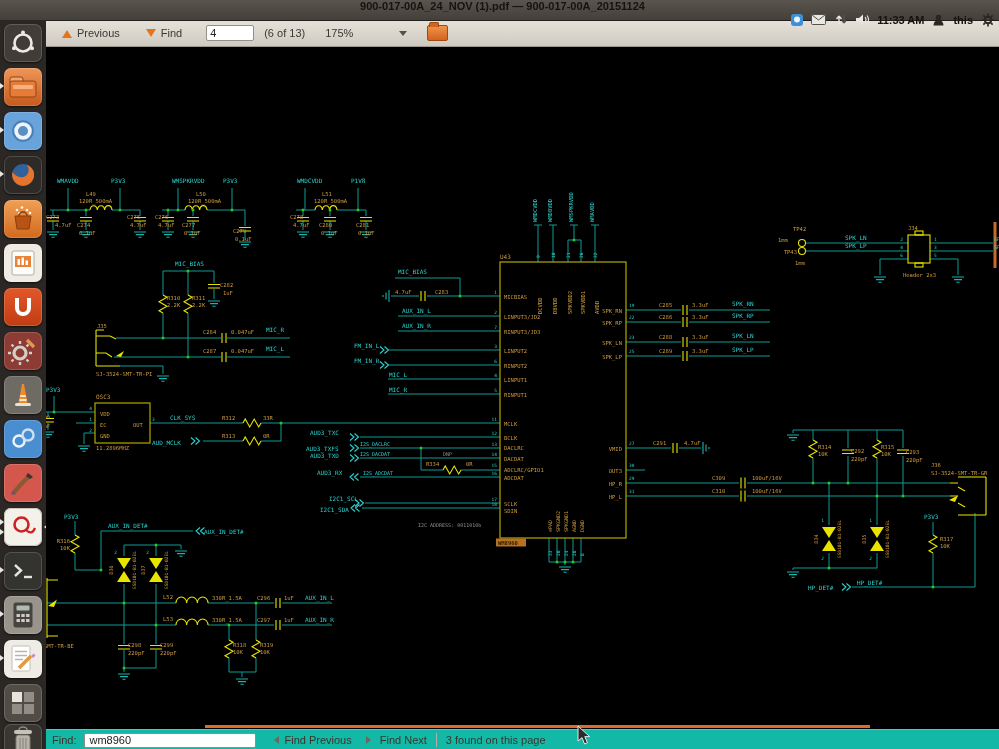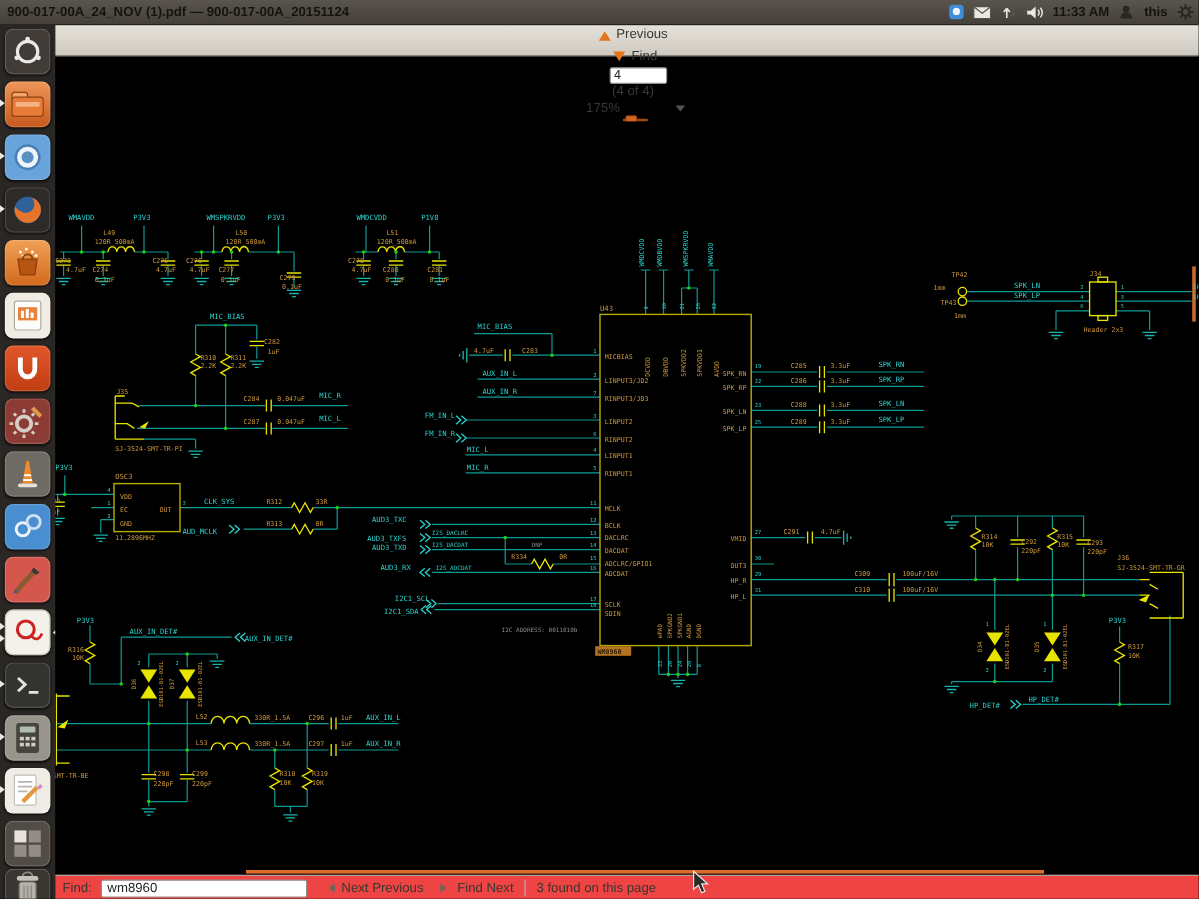--- a/index.html
+++ b/index.html
@@ -1,28 +1,28 @@
 <!DOCTYPE html>
 <html><head>
 <meta charset="utf-8">
 <style>
   html,body{margin:0;padding:0;background:#000;}
   body{width:999px;height:749px;position:relative;overflow:hidden;
        font-family:"Liberation Sans","DejaVu Sans",sans-serif;-webkit-font-smoothing:antialiased;}
   
   #panel{position:absolute;left:0;top:0;width:999px;height:20px;
          background:linear-gradient(#59554e,#443f39);border-bottom:1px solid #23211e;
-         display:flex;align-items:center;color:#16130e;font-size:11px;font-weight:bold;z-index:30;}
+         display:flex;align-items:center;color:#16130e;font-size:11px;font-weight:bold;z-index:30;flex-direction:column;}
   #panel .title{margin-left:6px;white-space:nowrap;}
   #panel .tray{margin-left:auto;display:flex;align-items:center;gap:7px;margin-right:4px;font-weight:bold;}
   .trayicon{width:15px;height:15px;display:inline-flex;align-items:center;justify-content:center;}
   
   #toolbar{position:absolute;left:46px;top:20px;width:953px;height:26px;
            background:linear-gradient(#e6e2da,#cfcac1);border-bottom:1px solid #9d998f;
-           display:flex;align-items:center;font-size:11px;color:#3a3833;z-index:20;flex-direction:column;}
+           display:flex;align-items:center;font-size:11px;color:#3a3833;z-index:20;}
   .tbtn{display:flex;align-items:center;gap:5px;padding:3px 6px;border-radius:3px;cursor:default;}
   .arrow-up{width:0;height:0;border:5px solid transparent;border-bottom:8px solid #e4751c;margin-top:-4px;}
   .arrow-down{width:0;height:0;border:5px solid transparent;border-top:8px solid #e4751c;margin-bottom:-4px;}
   #page-input{width:40px;height:14px;border:1px solid #949088;border-radius:2px;background:#fff;
               font-size:11px;padding:0 3px;color:#222;font-family:inherit;}
   .zoombox{display:flex;gap:46px;padding:2px 6px;}
   .caret-down{width:0;height:0;border:4px solid transparent;border-top:5px solid #55524c;margin-top:4px;}
   .foldericon{width:19px;height:14px;background:linear-gradient(#ef9349,#d2641f);border:1px solid #9c4a12;
               border-radius:2px;position:relative;margin-left:14px;}
   .foldericon:before{content:"";position:absolute;left:1px;top:-4px;width:8px;height:4px;
@@ -32,21 +32,21 @@
   .tile{position:absolute;left:4px;width:38px;height:38px;border-radius:7px;
         box-shadow:inset 0 0 0 1px rgba(255,255,255,.16), 0 1px 2px rgba(0,0,0,.6);}
   .pip{position:absolute;left:0;width:0;height:0;border:3px solid transparent;border-left:4px solid #e9e7e2;}
   .focus-arrow{position:absolute;left:40px;width:0;height:0;border:4px solid transparent;border-right:5px solid #e9e7e2;}
   
   #canvas{position:absolute;left:46px;top:46px;width:953px;height:673px;background:#000;z-index:5;}
   
   #hscroll{position:absolute;left:46px;top:719px;width:953px;height:10px;background:#000;z-index:6;}
   #hscroll .bar{position:absolute;left:159px;top:6px;width:665px;height:3px;background:#dd6b2a;}
   
-  #findbar{position:absolute;left:46px;top:729px;width:953px;height:20px;background:#ef4444;
+  #findbar{position:absolute;left:46px;top:729px;width:953px;height:20px;background:#14b8a6;
            border-top:1px solid #a8a49a;display:flex;align-items:center;font-size:11px;color:#38362f;z-index:20;}
   #findbar .lbl{margin-left:6px;}
   #find-input{width:162px;height:13px;margin-left:8px;border:1px solid #928e86;border-radius:2px;
               background:#fff;font-size:11px;padding:0 4px;color:#222;font-family:inherit;}
   .mini-tri-l{width:0;height:0;border:4px solid transparent;border-right:5px solid #6b6860;margin-left:14px;}
   .mini-tri-r{width:0;height:0;border:4px solid transparent;border-left:5px solid #6b6860;margin-left:14px;}
   .fb-btn{margin-left:5px;}
   .fb-sep{width:1px;height:14px;background:#b2aea4;margin:0 9px;}
   
   svg text{font-family:"DejaVu Sans Mono","Liberation Mono",monospace;}
@@ -111,21 +111,21 @@
 <div id="toolbar">
   <span class="tbtn" style="margin-left:10px">
     <span class="arrow-up"></span>
     <span>Previous</span>
   </span>
   <span class="tbtn" style="margin-left:14px">
     <span class="arrow-down"></span>
     <span>Find</span>
   </span>
   <input id="page-input" style="margin-left: 18px;" value="4">
-  <span style="margin-left:10px">(4 of 4)</span>
+  <span style="margin-left:10px">(6 of 13)</span>
   <span class="zoombox" style="margin-left:14px">
     <span>175%</span>
     <span class="caret-down"></span>
   </span>
   <span class="foldericon"></span>
 </div>
 
 <div id="dock">
   <div class="tile" style="top:4px;background:#413c37">
     <svg width="38" height="38">
@@ -654,21 +654,21 @@
 </div>
 
 <div id="hscroll">
     <div class="bar"></div>
   </div>
 
 <div id="findbar">
   <span class="lbl">Find:</span>
   <input id="find-input" value="wm8960" style="">
   <span class="mini-tri-l"></span>
-  <span class="fb-btn">Next Previous</span>
+  <span class="fb-btn">Find Previous</span>
   <span class="mini-tri-r"></span>
   <span class="fb-btn">Find Next</span>
   <span class="fb-sep"></span>
   <span>3 found on this page</span>
 </div>
 
 <svg style="position:absolute;left:575px;top:725px;z-index:50" width="20" height="22">
   <polygon points="3,1 3,16 7,12.6 9.6,19 12.4,17.8 9.8,11.6 14.6,11.6" fill="#2a2a2a" stroke="#e8e8e8" stroke-width="1"></polygon>
 </svg>
 

